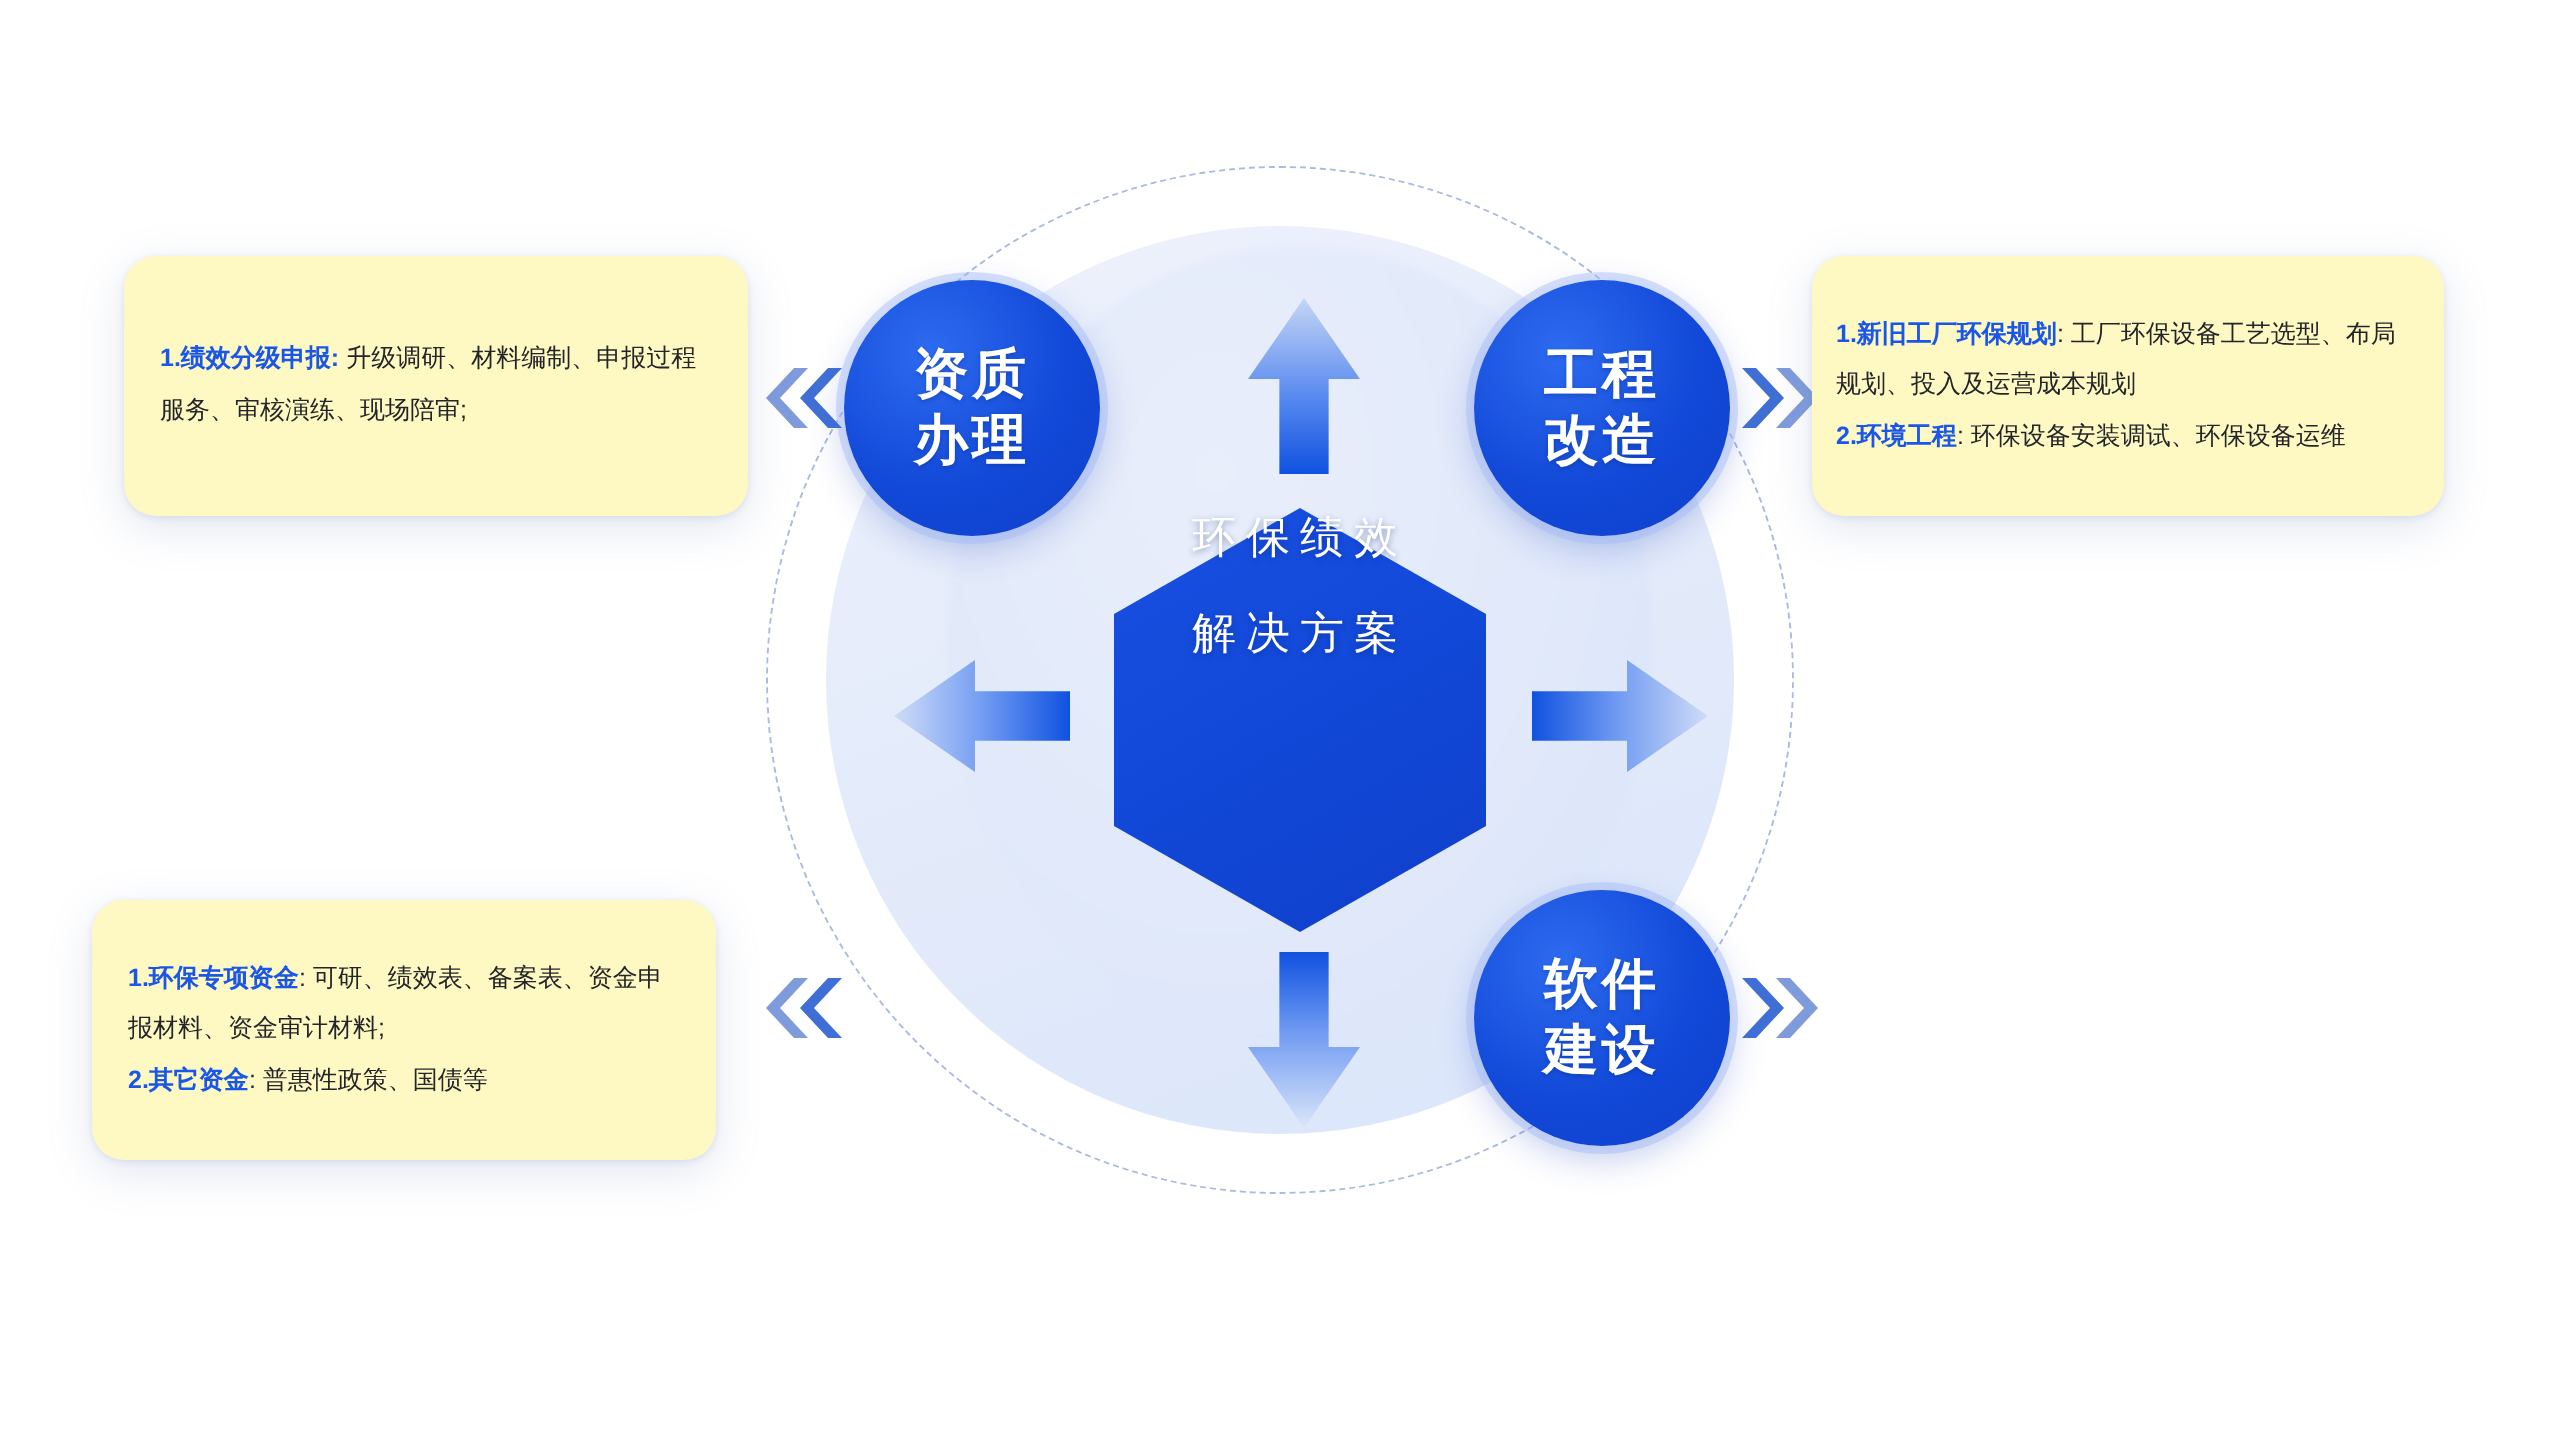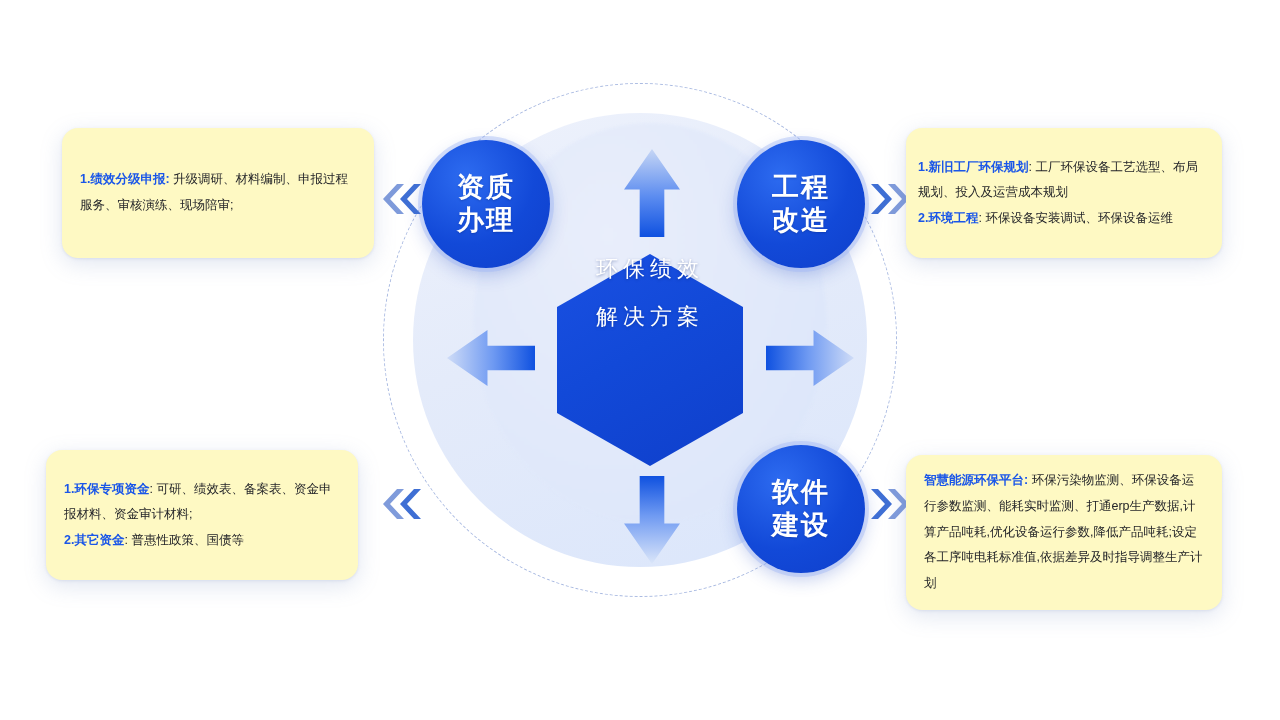--- a/index.html
+++ b/index.html
@@ -182,19 +182,14 @@
     </div>
   </div>
 
   <div class="card card-tr">
     <div class="card-body">
       <p><b>1.新旧工厂环保规划</b><span>: 工厂环保设备工艺选型、布局规划、投入及运营成本规划</span></p>
       <p><b>2.环境工程</b><span>: 环保设备安装调试、环保设备运维</span></p>
     </div>
   </div>
 
-  <div class="card card-br">
-    <div class="card-body">
-      <p><b>智慧能源环保平台:</b><span> 环保污染物监测、环保设备运行参数监测、能耗实时监测、打通erp生产数据,计算产品吨耗,优化设备运行参数,降低产品吨耗;设定各工序吨电耗标准值,依据差异及时指导调整生产计划</span></p>
-    </div>
-  </div>
 
 </div>
 
 </body></html>

